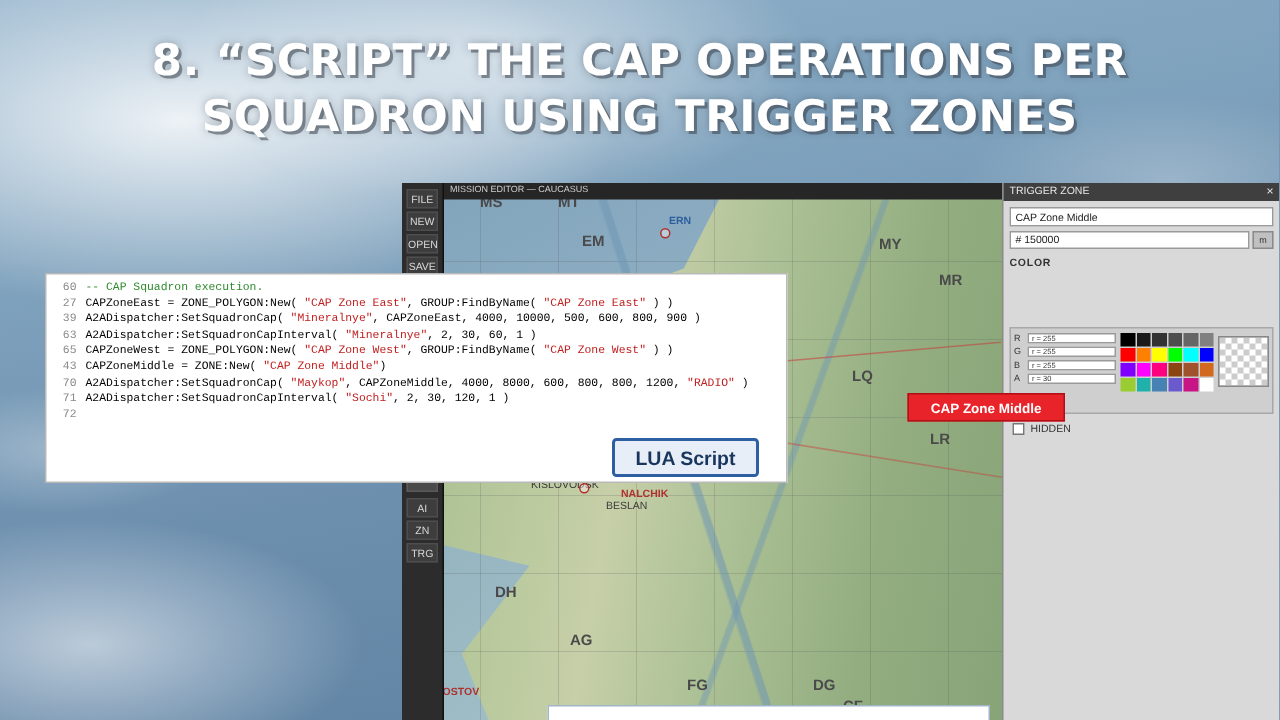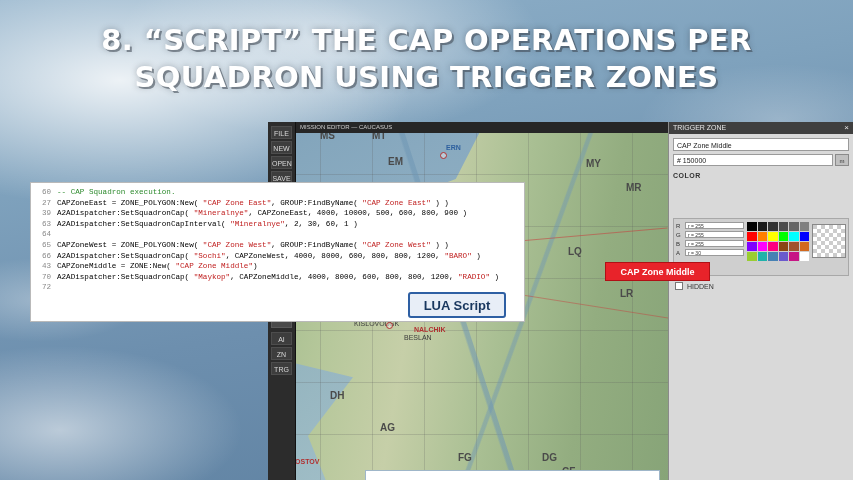--- a/index.html
+++ b/index.html
@@ -334,25 +334,24 @@
 
   <div class="redtag">CAP Zone Middle</div>
 
   <div class="lua">LUA Script</div>
 
   <div class="code" id="code-window">
       <div class="ln"><span class="num">60</span><span class="cm">-- CAP Squadron execution.</span></div>
       <div class="ln"><span class="num">27</span>CAPZoneEast = ZONE_POLYGON:New( <span class="st">"CAP Zone East"</span>, GROUP:FindByName( <span class="st">"CAP Zone East"</span> ) )</div>
       <div class="ln"><span class="num">39</span>A2ADispatcher:SetSquadronCap( <span class="st">"Mineralnye"</span>, CAPZoneEast, 4000, 10000, 500, 600, 800, 900 )</div>
       <div class="ln"><span class="num">63</span>A2ADispatcher:SetSquadronCapInterval( <span class="st">"Mineralnye"</span>, 2, 30, 60, 1 )</div>
-      <div class="ln"><span class="num">64</span></div>
       <div class="ln"><span class="num">65</span>CAPZoneWest = ZONE_POLYGON:New( <span class="st">"CAP Zone West"</span>, GROUP:FindByName( <span class="st">"CAP Zone West"</span> ) )</div>
-      <div class="ln"><span class="num">66</span>A2ADispatcher:SetSquadronCap( <span class="st">"Sochi"</span>, CAPZoneWest, 4000, 8000, 600, 800, 800, 1200, <span class="st">"BARO"</span> )</div>
       <div class="ln"><span class="num">43</span>CAPZoneMiddle = ZONE:New( <span class="st">"CAP Zone Middle"</span>)</div>
       <div class="ln"><span class="num">70</span>A2ADispatcher:SetSquadronCap( <span class="st">"Maykop"</span>, CAPZoneMiddle, 4000, 8000, 600, 800, 800, 1200, <span class="st">"RADIO"</span> )</div>
+      <div class="ln"><span class="num">71</span>A2ADispatcher:SetSquadronCapInterval( <span class="st">"Sochi"</span>, 2, 30, 120, 1 )</div>
       <div class="ln"><span class="num">72</span></div>
     </div>
 
   <div class="callout right">
     <div class="bullet">
 
       <div>
         <span class="hint">Line 70:</span><span> Assign CAP operations to the Squadron “Maykop”, using the trigger zones CAPZoneMiddle.  Set min/max altitude to 4000/8000 meters, and min/max speed to 600/800 km/h.</span>
       </div>
     </div>

